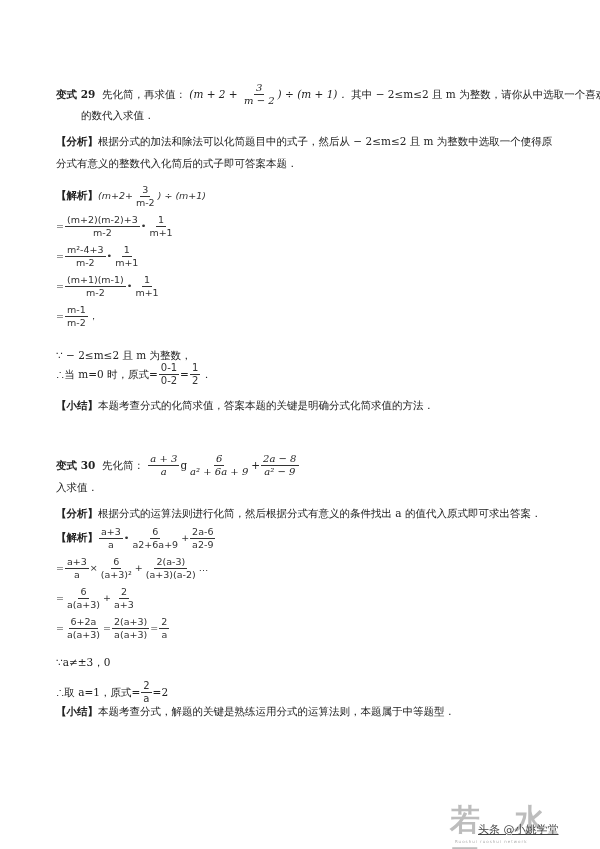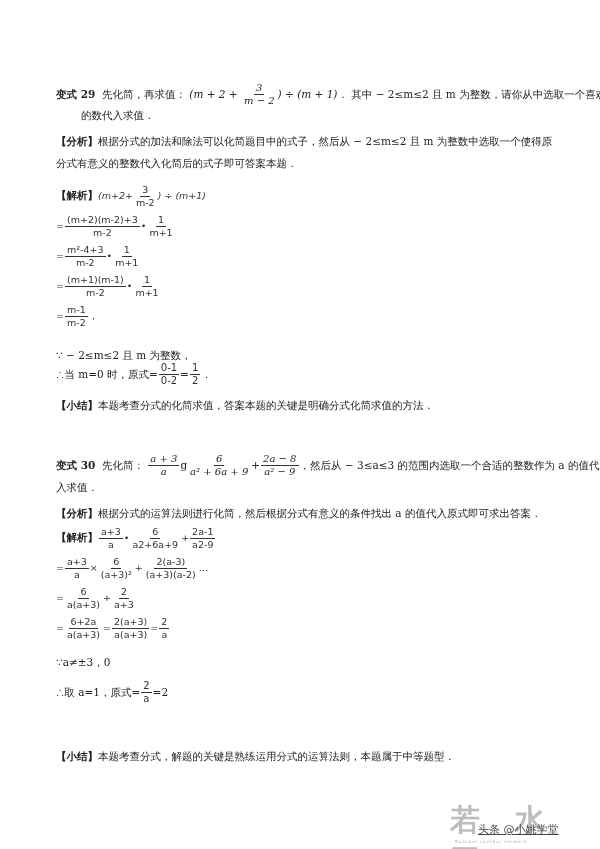--- a/index.html
+++ b/index.html
@@ -108,37 +108,37 @@
   <span>先化简：</span>
   <span class="frac i">
       <span class="num">a + 3</span>
       <span class="den">a</span>
     </span><span>g</span><span class="frac i">
       <span class="num">6</span>
       <span class="den">a² + 6a + 9</span>
     </span><span>+</span><span class="frac i">
       <span class="num">2a − 8</span>
       <span class="den">a² − 9</span>
-    </span><span>，然后从 − 3≤a≤3 的范围内选取一个合适的整数作为 a 的值代</span>
+    </span>
 </div>
 <div class="line" style="top:480px;text-align:right;">入求值．</div>
 
 <div class="line" style="top:506px;">
   <span class="b">【分析】</span><span>根据分式的运算法则进行化简，然后根据分式有意义的条件找出 a 的值代入原式即可求出答案．</span>
 </div>
 
 <div class="line mono" style="top:526px;">
   <span class="b" style="font-family:'DejaVu Serif',serif;font-size:10.5px;color:#222;">【解析】</span><span class="frac">
       <span class="num">a+3</span>
       <span class="den">a</span>
     </span><span>•</span><span class="frac">
       <span class="num">6</span>
       <span class="den">a2+6a+9</span>
     </span><span>+</span><span class="frac">
-      <span class="num">2a-1</span>
+      <span class="num">2a-6</span>
       <span class="den">a2-9</span>
     </span>
 </div>
 <div class="line mono" style="top:556px;">
   <span>=</span><span class="frac">
       <span class="num">a+3</span>
       <span class="den">a</span>
     </span><span>×</span><span class="frac">
       <span class="num">6</span>
       <span class="den">(a+3)²</span>
@@ -169,19 +169,19 @@
     </span>
 </div>
 
 <div class="line" style="top:655px;">∵a≠±3，0</div>
 <div class="line" style="top:680px;">
   <span>∴取 a=1，原式=</span><span class="frac mono">
       <span class="num">2</span>
       <span class="den">a</span>
     </span><span>=2</span>
 </div>
-<div class="line" style="top:749px;">
+<div class="line" style="top:704px;">
   <span class="b">【小结】</span><span>本题考查分式，解题的关键是熟练运用分式的运算法则，本题属于中等题型．</span>
 </div>
 
 <div class="watermark">若 水 网</div>
 <div class="wm-sub">头条 @小姚学堂</div>
 <div class="wm-tiny">Ruoshui  ruoshui  network</div>
 
 </body></html>

